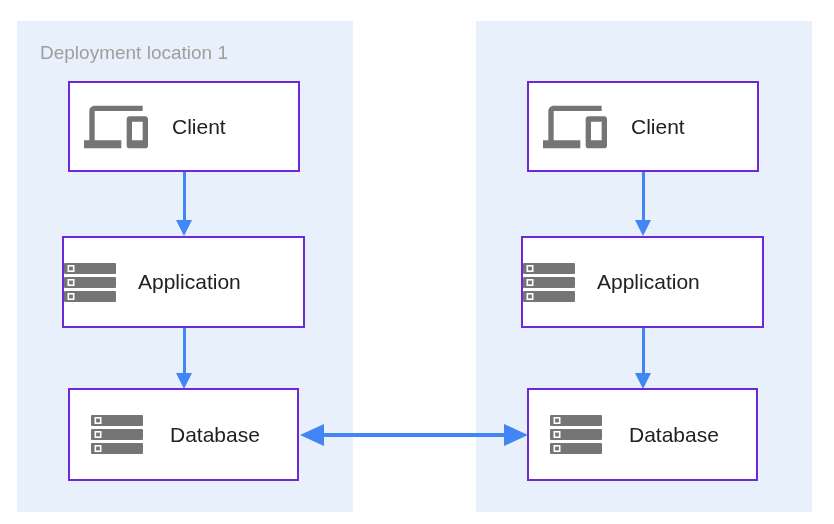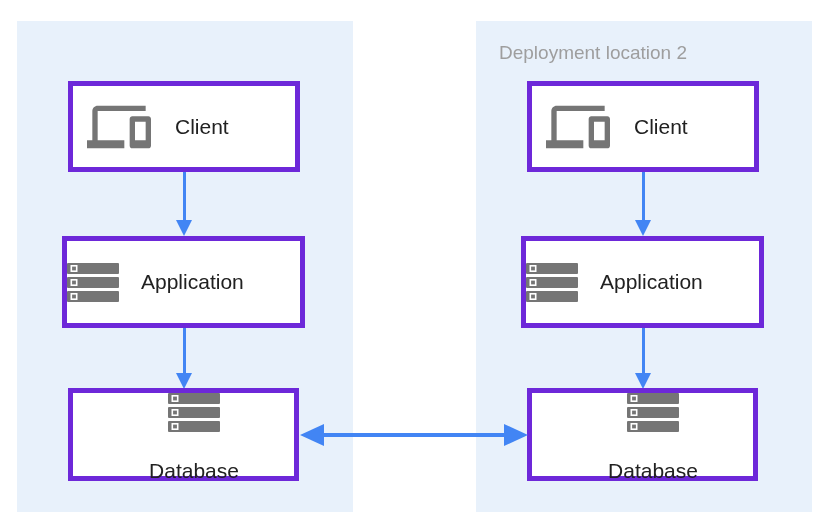--- a/index.html
+++ b/index.html
@@ -32,27 +32,27 @@
     font-size: 19px;
     line-height: 24px;
     color: #9E9E9E;
     white-space: nowrap;
   }
 
   
   .node {
     position: absolute;
     background: #ffffff;
-    border: 5px solid #6d28d9;
+    border: 2px solid #6d28d9;
     display: flex;
     align-items: center;
   }
   .node-client      { left: 51px; top: 60px;  width: 232px; height: 91px; padding-left: 14px; gap: 24px; }
   .node-application { left: 45px; top: 215px; width: 243px; height: 92px; gap: 22px; }
-  .node-database    { left: 51px; top: 367px; width: 231px; height: 93px; padding-left: 21px; gap: 27px; flex-direction: column; }
+  .node-database    { left: 51px; top: 367px; width: 231px; height: 93px; padding-left: 21px; gap: 27px; }
 
   .node-label {
     font-size: 21px;
     color: #212121;
     white-space: nowrap;
   }
 
   .icon { display: flex; align-items: center; justify-content: center; }
 
   
@@ -96,20 +96,21 @@
     border-bottom: 11px solid transparent;
   }
   .hline { flex: 1; height: 4px; background: #4285F4; }
 </style>
 </head>
 <body>
 
 <div class="canvas">
 
   <section class="region region-1">
+    <div class="region-label">Deployment location 1</div>
 
     <div class="node node-client">
       <span class="icon">
         <svg width="64" height="64" viewBox="0 0 24 24" fill="#757575" aria-hidden="true">
           <path d="M4 6h18V4H4c-1.1 0-2 .9-2 2v11H0v3h14v-3H4V6zm19 2h-6c-.55 0-1 .45-1 1v10c0 .55.45 1 1 1h6c.55 0 1-.45 1-1V9c0-.55-.45-1-1-1zm-1 9h-4v-7h4v7z"></path>
         </svg>
       </span>
       <span class="node-label">Client</span>
     </div>
 
@@ -154,21 +155,20 @@
             <rect x="4.3" y="16.8" width="5.4" height="5.4"></rect>
             <rect x="4.3" y="30.8" width="5.4" height="5.4"></rect>
           </g>
         </svg>
       </span>
       <span class="node-label">Database</span>
     </div>
   </section>
 
   <section class="region region-2">
-    <div class="region-label">Deployment location 2</div>
 
     <div class="node node-client">
       <span class="icon">
         <svg width="64" height="64" viewBox="0 0 24 24" fill="#757575" aria-hidden="true">
           <path d="M4 6h18V4H4c-1.1 0-2 .9-2 2v11H0v3h14v-3H4V6zm19 2h-6c-.55 0-1 .45-1 1v10c0 .55.45 1 1 1h6c.55 0 1-.45 1-1V9c0-.55-.45-1-1-1zm-1 9h-4v-7h4v7z"></path>
         </svg>
       </span>
       <span class="node-label">Client</span>
     </div>
 

